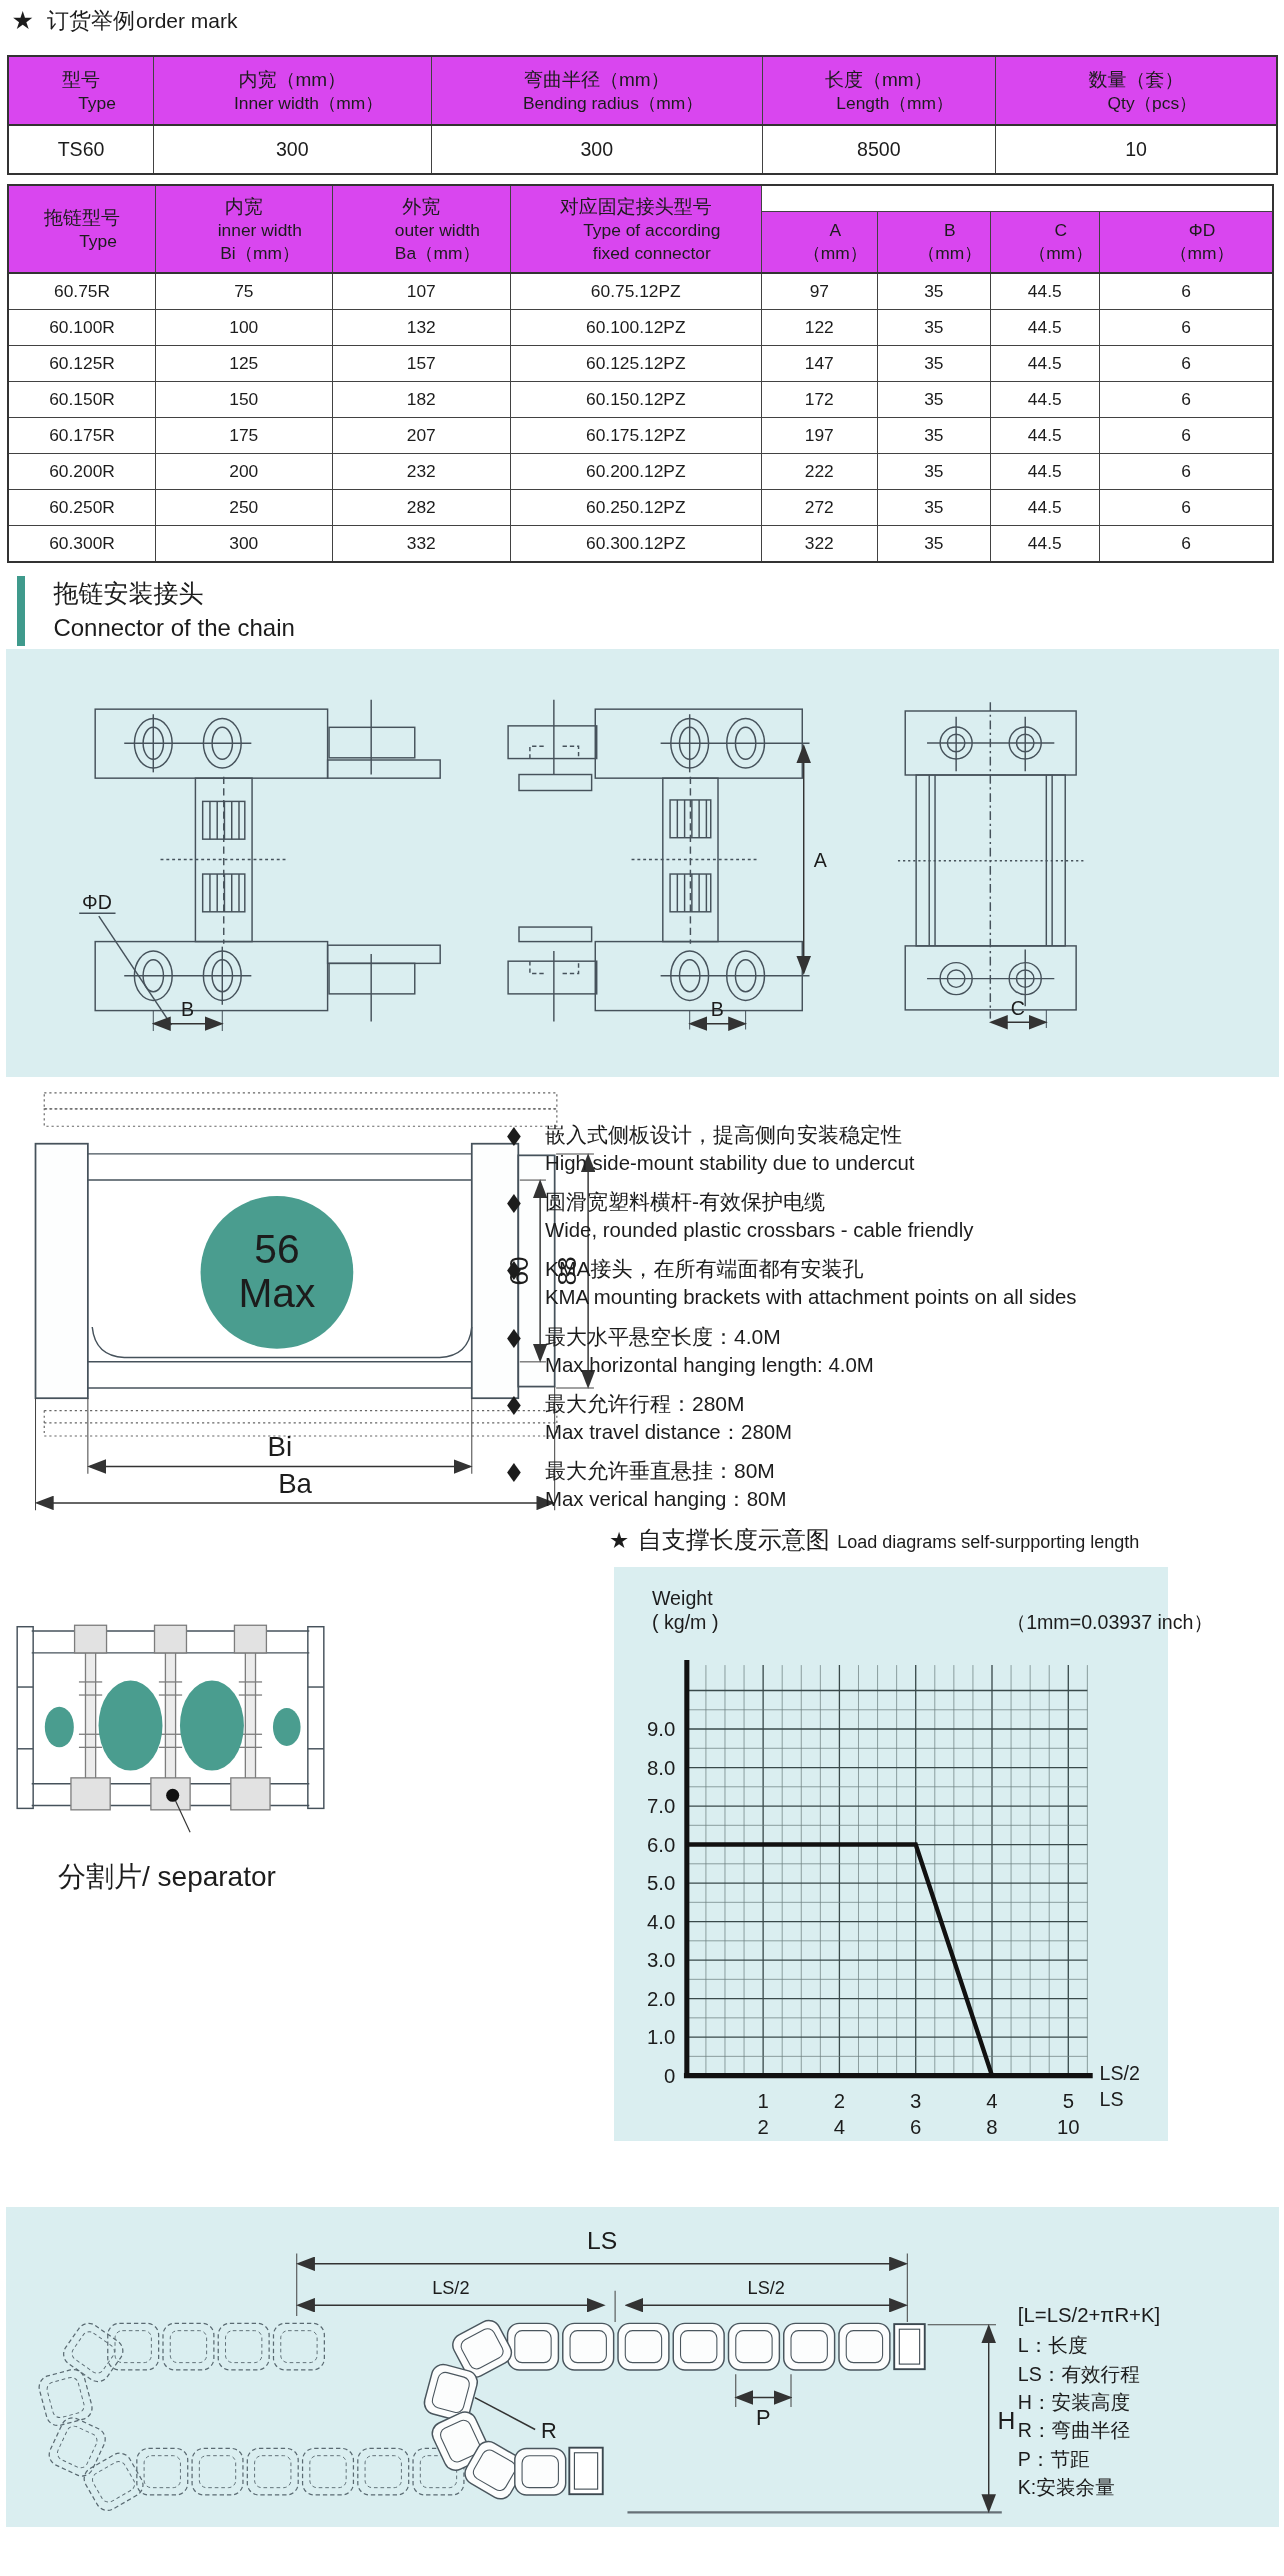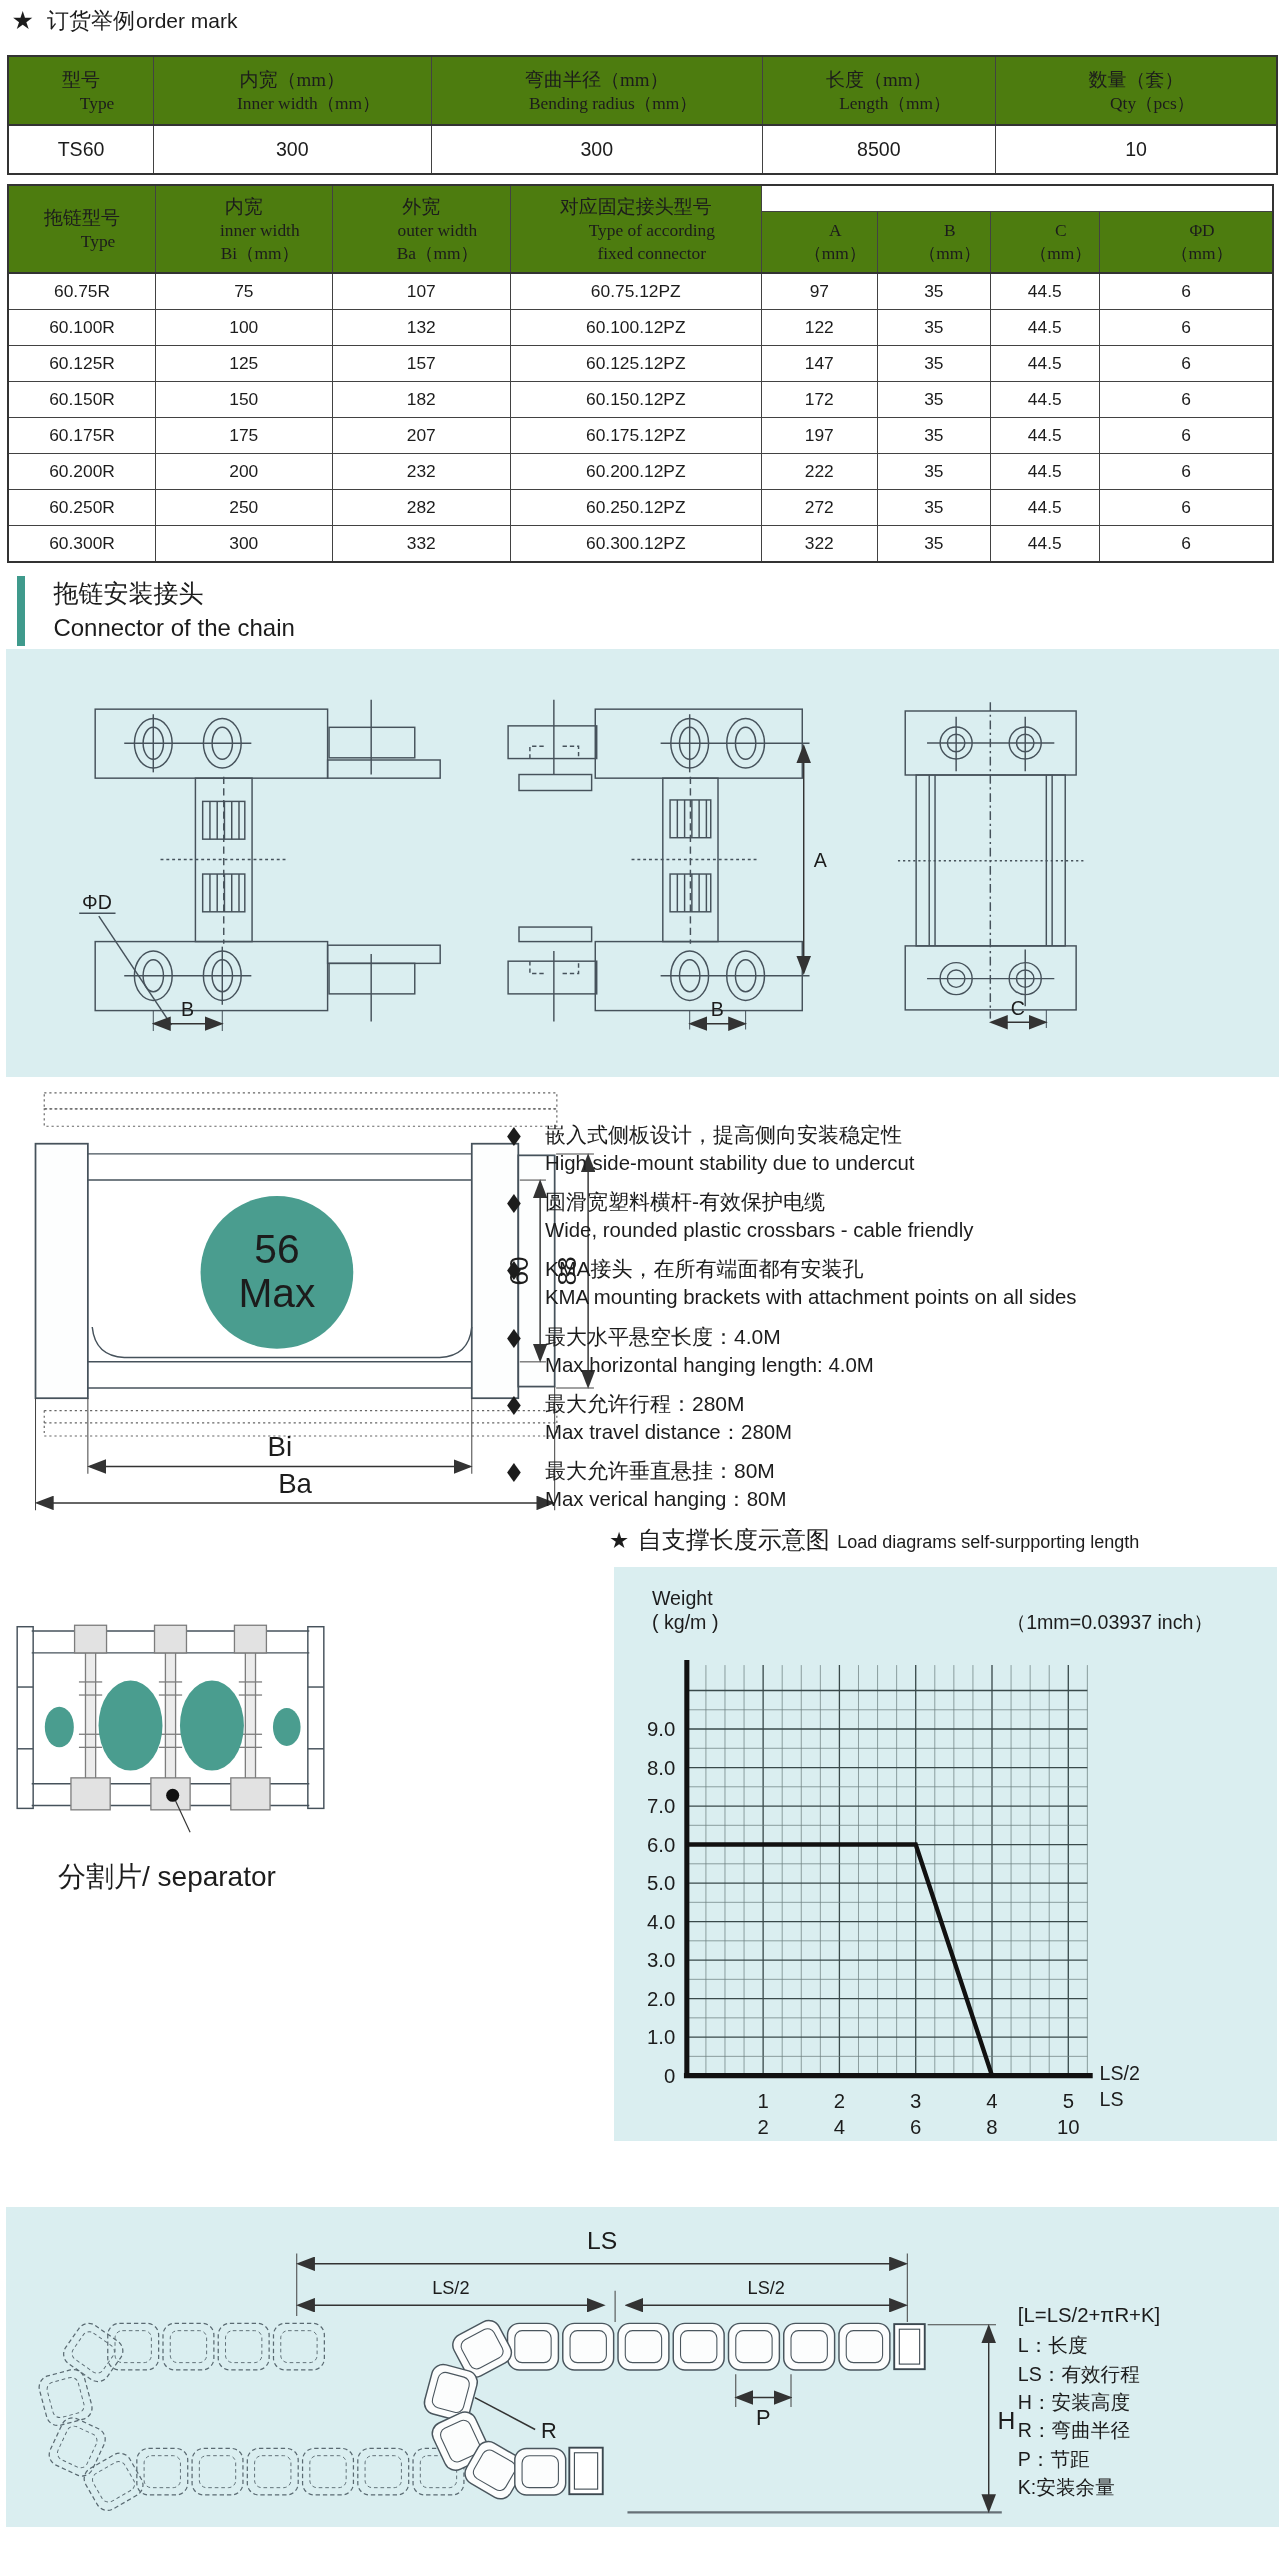--- a/index.html
+++ b/index.html
@@ -1,21 +1,21 @@
 <!DOCTYPE html>
 <html style="font-size:11.6px"><head>
 <meta charset="utf-8">
 <style>
   html,body{margin:0;padding:0;background:#fff;}
   #root{position:relative;width:1285px;height:2576px;background:#fff;
         font-family:"Liberation Sans",sans-serif;color:#1c1c1c;overflow:hidden;}
   .abs{position:absolute;}
   table{border-collapse:collapse;table-layout:fixed;border:2.2px solid #333;}
   td,th{border:1.5px solid #424242;text-align:center;vertical-align:middle;padding:0;font-weight:normal;}
-  .thbg{background:#4d7c0f;font-family:Liberation Serif, serif;}
+  .thbg{background:#d946ef;}
   .t1 th{height:67px;}
   .t1 td{height:47px;font-size:19.6px;}
   .t2 td.data{height:35px;font-size:17.4px;}
   .zh{font-size:19px;line-height:25px;}
   .en{font-size:17.4px;line-height:23px;padding-left:32px;}
   .hline{border-bottom:2.2px solid #333;}
   .bluebox{background:#daeef0;}
   .sechead{display:flex;align-items:flex-start;margin-left:8px;}
   .secbar{width:8.7px;height:70px;background:#3f9a8c;margin-right:28px;}
   .sec-zh{font-size:25px;line-height:35px;}
@@ -460,21 +460,21 @@
         </div>
     </div>
   </div>
 
   <div class="abs" style="left:609px;top:1524px;display:flex;align-items:baseline;">
     <span style="font-size:22.5px;margin-right:8.7px;">★</span>
     <span style="font-size:24px;margin-right:7.3px;">自支撑长度示意图</span>
     <span style="font-size:18px;">Load diagrams self-surpporting length</span>
   </div>
 
-  <div class="abs bluebox" style="left:614px;top:1567px;width:663px;height:574px;">
+  <div class="abs bluebox" style="left:614px;top:1567px;width:554px;height:574px;">
     <svg id="chart-plot" width="663" height="574" viewBox="0 0 912 790">
       <text x="52" y="52" font-size="27">Weight</text>
       <text x="52" y="86" font-size="27">( kg/m )</text>
       <text x="540" y="86" font-size="27">（1mm=0.03937 inch）</text>
       <text x="668" y="706" font-size="27">LS/2</text>
       <text x="668" y="742" font-size="27">LS</text>
       <text x="84" y="710" font-size="28" text-anchor="end">0</text>
     <line x1="126.25" y1="135" x2="126.25" y2="700" stroke="#6b7f7f" stroke-width="1"></line>
         <line x1="152.5" y1="135" x2="152.5" y2="700" stroke="#6b7f7f" stroke-width="1"></line>
         <line x1="178.75" y1="135" x2="178.75" y2="700" stroke="#6b7f7f" stroke-width="1"></line>

